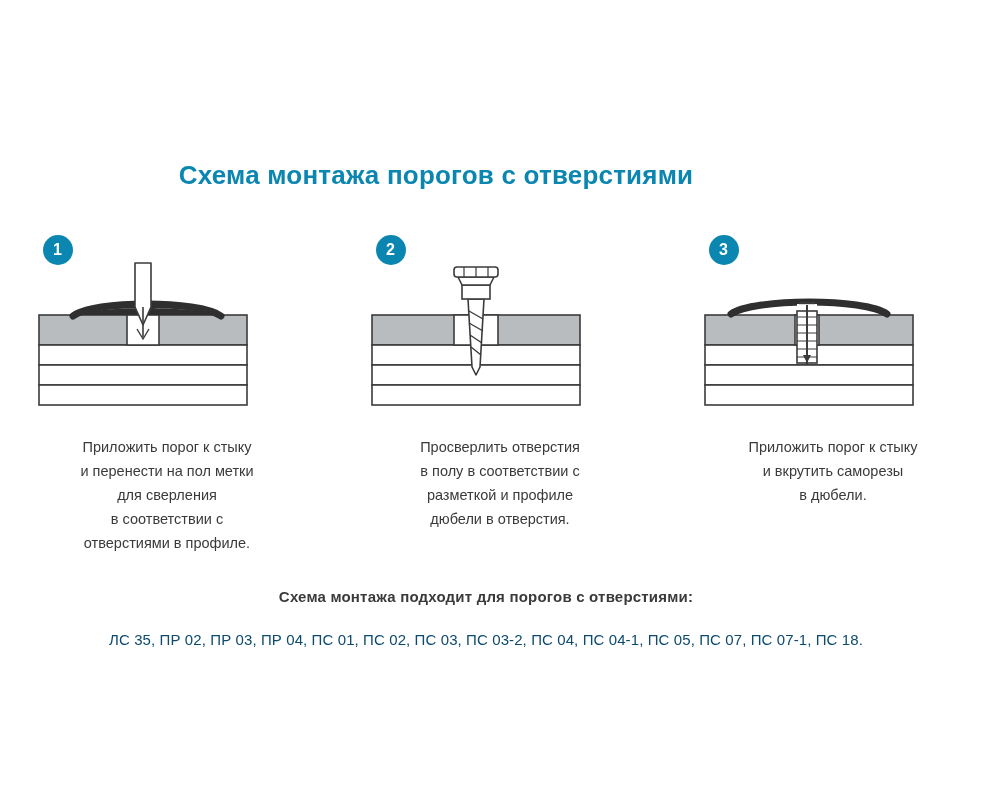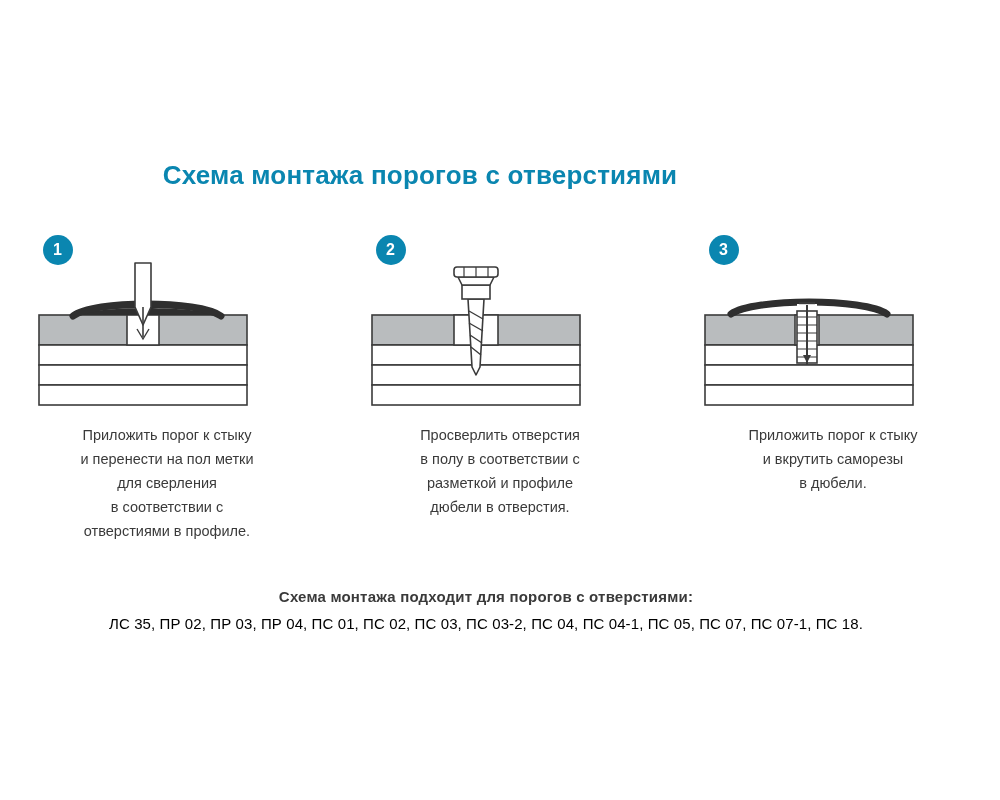--- a/index.html
+++ b/index.html
@@ -26,20 +26,21 @@
   .title {
     position: absolute;
     left: 0;
     top: 160px;
     width: 840px;
     text-align: center;
     font-size: 26px;
     font-weight: bold;
     color: #0a86b0;
     letter-spacing: 0.2px;
+    padding-left: 16px;
   }
   .steps {
     position: absolute;
     left: 0;
     top: 235px;
     width: 1000px;
     height: 330px;
     display: flex;
     justify-content: center;
   }
@@ -63,21 +64,21 @@
   }
   .art {
     position: absolute;
     top: 20px;
     left: 30px;
     width: 280px;
     height: 180px;
   }
   .caption {
     position: absolute;
-    top: 188px;
+    top: 200px;
     left: 10px;
     width: 313px;
     text-align: center;
     font-size: 14.5px;
     line-height: 24px;
     color: #3a3a3a;
     white-space: pre-line;
   }
   .footer {
     position: absolute;
@@ -86,23 +87,23 @@
     width: 972px;
     text-align: center;
   }
   .footer-line1 {
     font-size: 15px;
     font-weight: bold;
     color: #3a3a3a;
     letter-spacing: 0.2px;
   }
   .footer-line2 {
-    margin-top: 10px;
+    margin-top: 26px;
     font-size: 15px;
-    color: #000000;
+    color: #0c4a6e;
     letter-spacing: 0.1px;
   }
 </style>
 </head>
 <body>
 
 <div class="page">
 
   <div class="title">Схема монтажа порогов с отверстиями</div>
 

